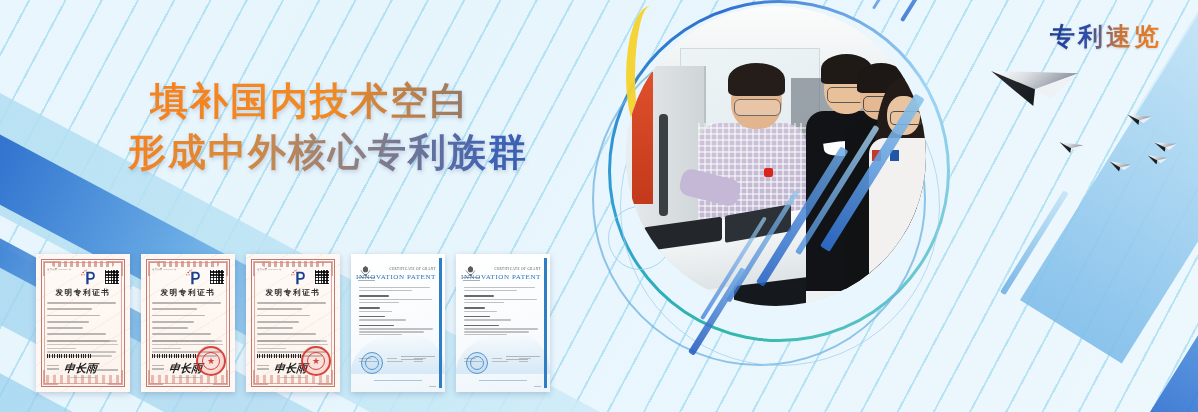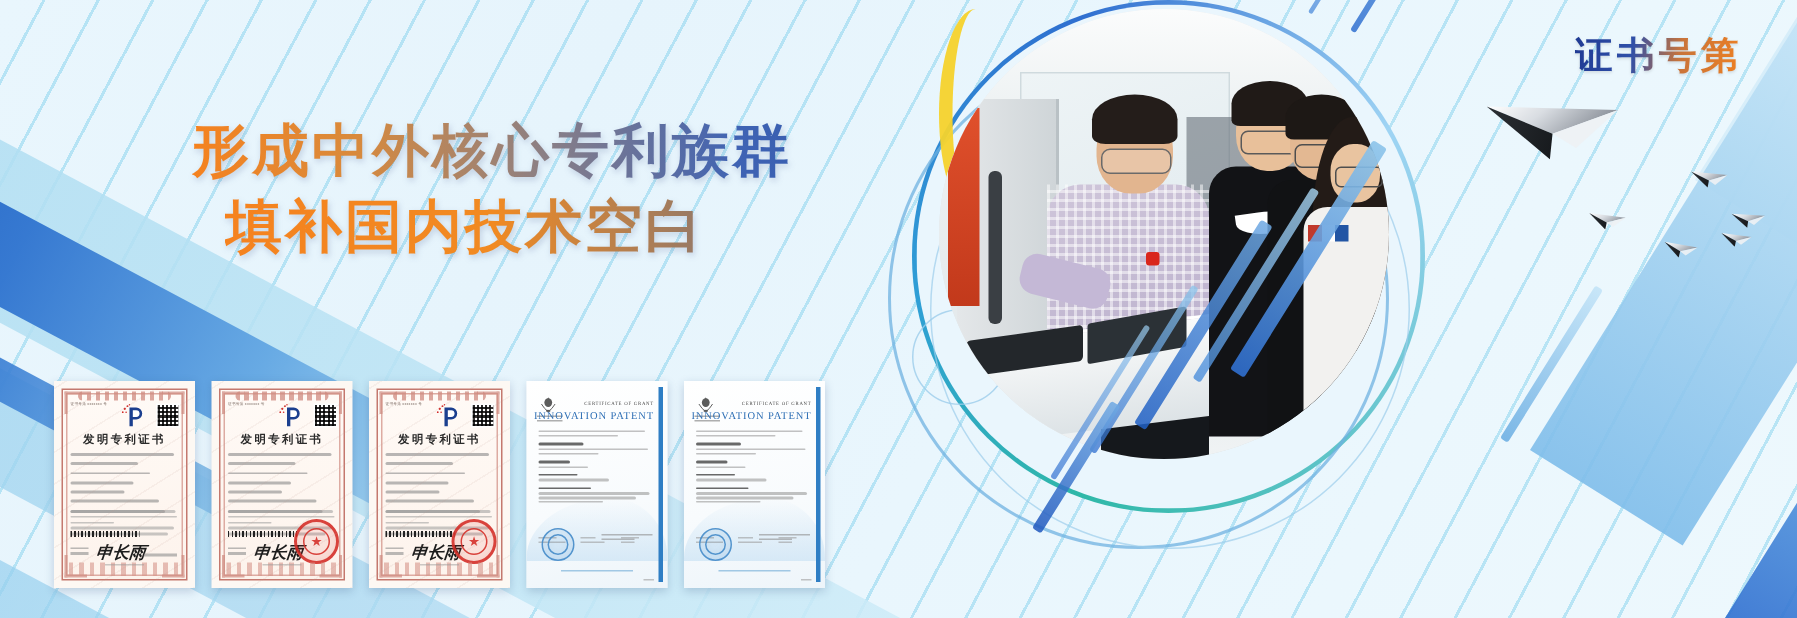--- a/index.html
+++ b/index.html
@@ -488,25 +488,25 @@
             </linearGradient>
           </defs>
           <polygon points="2,6 98,40 44,42" fill="url(#pg20)"></polygon>
           <polygon points="2,6 44,42 36,60" fill="url(#pd20)"></polygon>
           <polygon points="44,42 98,40 58,58" fill="#eef1f4" opacity="0.92"></polygon>
         </svg>
       </div>
     </div>
 
   <div class="headline">
+    <div class="hl-line hl1">填补国内技术空白</div>
     <div class="hl-line hl2">形成中外核心专利族群</div>
-    <div class="hl-line hl1">填补国内技术空白</div>
   </div>
 
-  <div class="corner-label">证书号第</div>
+  <div class="corner-label">专利速览</div>
 
   <div class="certs" id="cert-row">
       <div class="cert cn">
         <div class="frame"></div>
         <div class="orn-top"></div>
         <div class="corner c-tl"></div>
         <div class="corner c-tr"></div>
         <div class="corner c-bl"></div>
         <div class="corner c-br"></div>
         <div class="hdr">证书号第 xxxxxxx 号</div>

